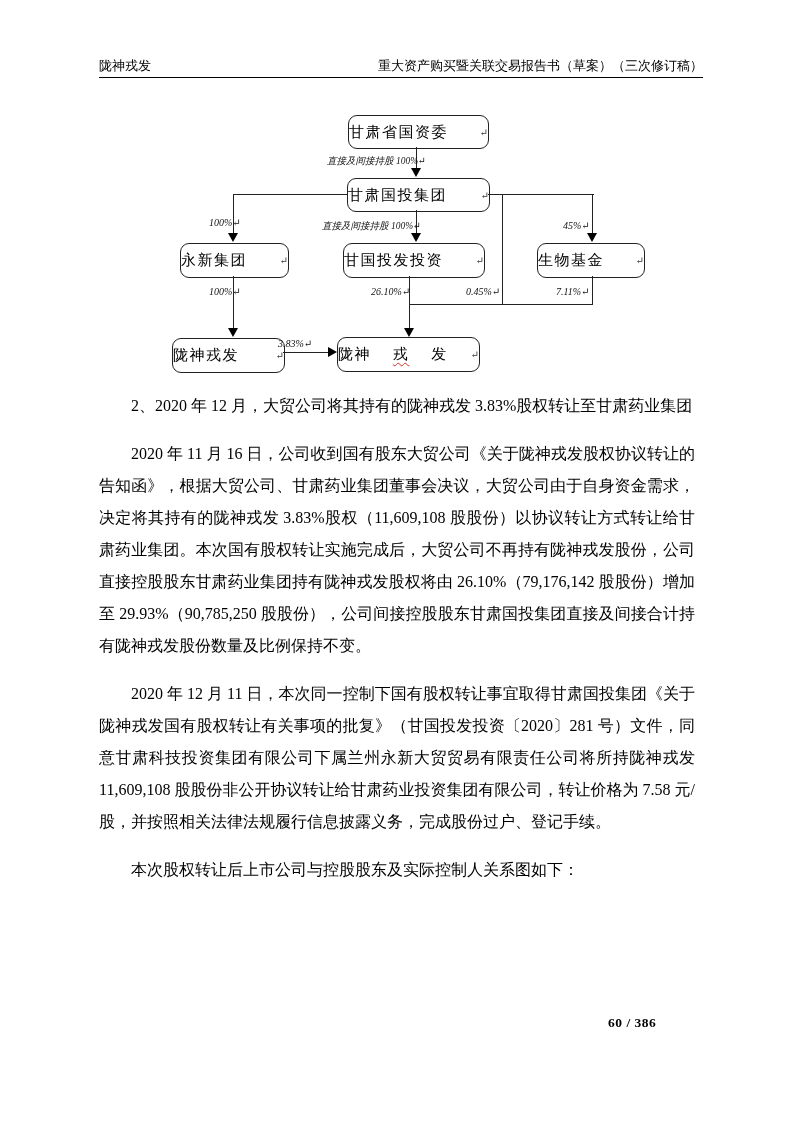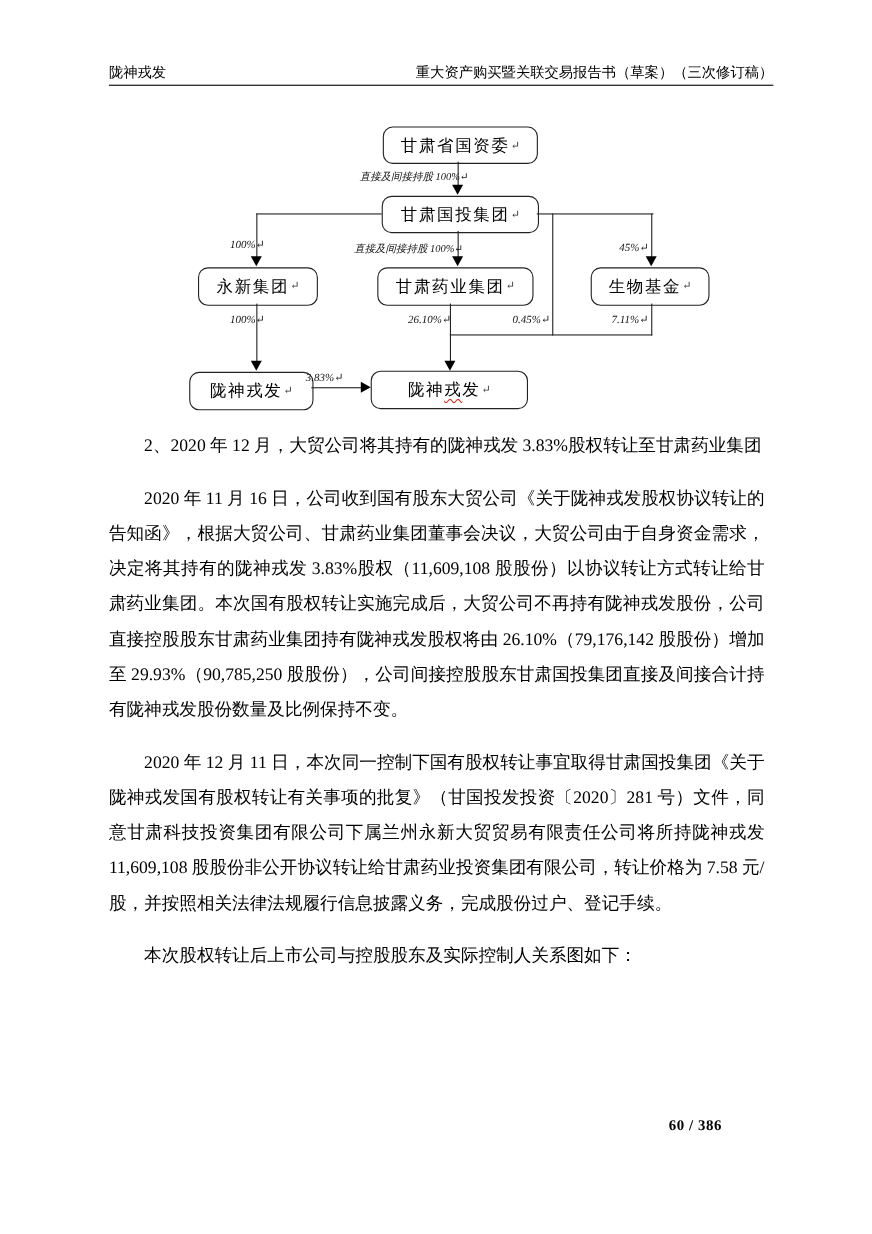--- a/index.html
+++ b/index.html
@@ -6,21 +6,21 @@
   .page{position:relative;width:793px;height:1122px;background:#ffffff;margin:0 auto;
         font-family:"Liberation Serif","DejaVu Serif",serif;color:#000;overflow:hidden;}
 
   
   .hdr{position:absolute;left:99px;top:48px;width:604px;height:27px;
        border-bottom:1.6px solid #000;display:flex;justify-content:space-between;
        align-items:flex-end;font-size:13px;padding-bottom:2px;}
 
   
   .node{position:absolute;border:1.4px solid #222;border-radius:9px;background:#fff;
-        display:flex;align-items:center;justify-content:center;font-size:15px;
+        display:flex;align-items:center;justify-content:space-between;font-size:15px;
         letter-spacing:1.5px;white-space:nowrap;}
   .mark{font-size:10px;color:#333;letter-spacing:0;margin-left:1px;}
   .ln{position:absolute;background:#222;}
   .ah-d{position:absolute;width:0;height:0;border-left:5.5px solid transparent;
         border-right:5.5px solid transparent;border-top:9px solid #000;}
   .ah-r{position:absolute;width:0;height:0;border-top:5px solid transparent;
         border-bottom:5px solid transparent;border-left:9px solid #000;}
   .elbl{position:absolute;font-size:10px;white-space:nowrap;color:#111;font-style:italic;}
   .elbl.cjk{font-size:9.5px;}
   .misspell{text-decoration:underline;text-decoration-style:wavy;
@@ -55,21 +55,21 @@
     </div>
     <div class="node" style="left:347px;top:178px;width:141px;height:32px">
       <span>甘肃国投集团</span>
         <span class="mark">↵</span>
     </div>
     <div class="node" style="left:180px;top:243px;width:107px;height:33px">
       <span>永新集团</span>
         <span class="mark">↵</span>
     </div>
     <div class="node" style="left:343px;top:243px;width:140px;height:33px">
-      <span>甘肃药业集团</span>
+      <span>甘国投发投资</span>
         <span class="mark">↵</span>
     </div>
     <div class="node" style="left:537px;top:243px;width:106px;height:33px">
       <span>生物基金</span>
         <span class="mark">↵</span>
     </div>
     <div class="node" style="left:172px;top:338px;width:111px;height:33px">
       <span>陇神戎发</span>
         <span class="mark">↵</span>
     </div>

